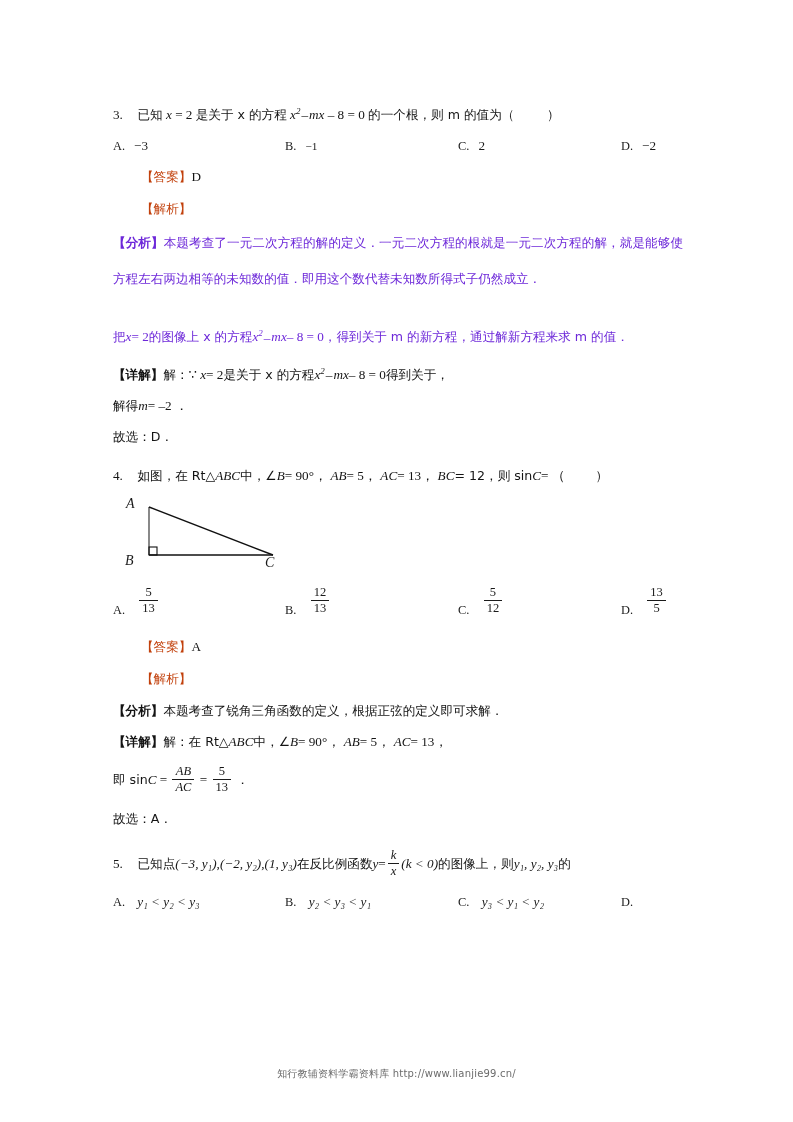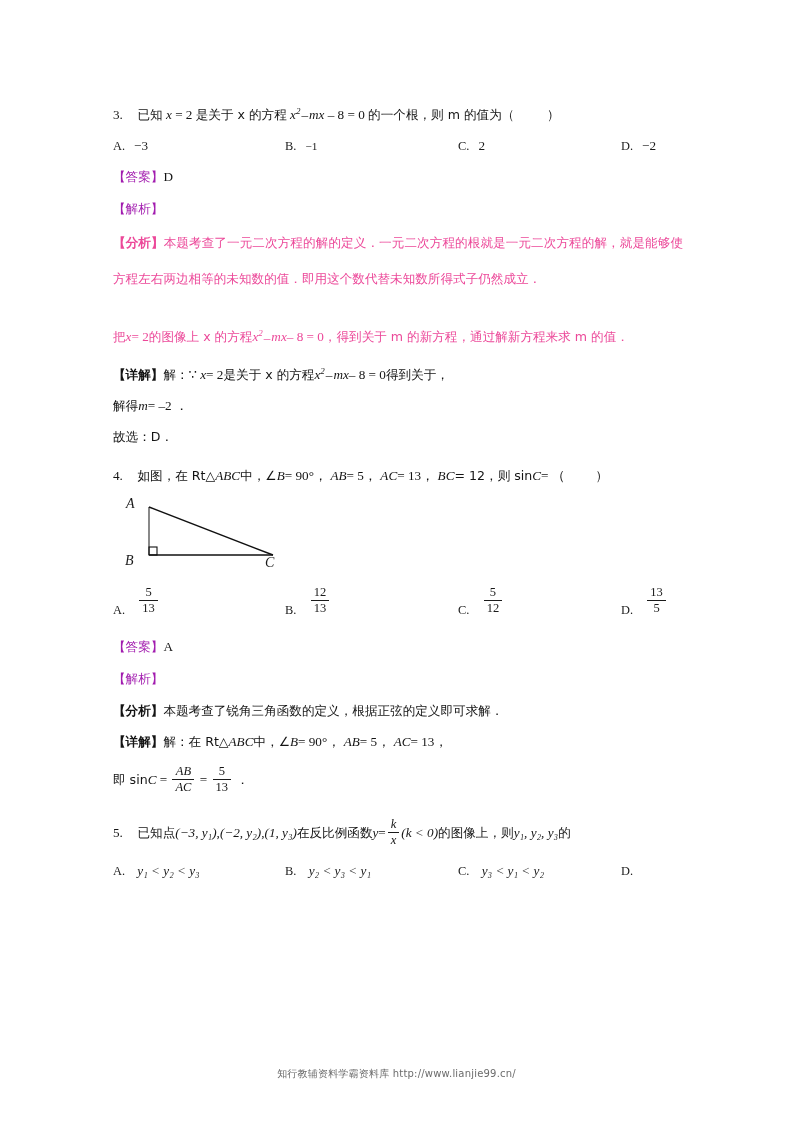--- a/index.html
+++ b/index.html
@@ -32,36 +32,37 @@
   .line {
     position: relative;
     font-size: 13.2px;
     line-height: 31px;
     white-space: nowrap;
     color: #141414;
   }
   .para {
     font-size: 13.2px;
     line-height: 36px;
-    color: #ec4899;
+    color: #6d28d9;
     text-align: justify;
   }
   .cjk { font-family: "DejaVu Sans", "Liberation Sans", sans-serif; font-size: 12.6px; }
   .mi { font-family: "Liberation Serif", serif; font-style: italic; }
   .mn { font-family: "Liberation Serif", serif; font-style: normal; }
   .op { font-style: normal; padding: 0 1px; }
   sup.exp {
     font-size: 0.68em;
     vertical-align: super;
     font-style: italic;
   }
   .tagblue {
-    color: #a21caf;
+    color: #c2410c;
     font-family: Liberation Serif, serif;
     font-size: 12.6px;
+    margin-left: 28px;
   }
   .bold-cjk {
     font-family: "DejaVu Sans", "Liberation Sans", sans-serif;
     font-weight: bold;
     font-size: 12.6px;
   }
 
   
   .options {
     position: relative;
@@ -281,20 +282,23 @@
         <span class="den mi">AC</span>
       </span>
       <span class="mn">=</span>
       <span class="frac">
         <span class="num">5</span>
         <span class="den">13</span>
       </span>
       <span class="cjk">．</span>
     </div>
 
+    <div class="line">
+      <span class="cjk">故选：A．</span>
+    </div>
 
     <div class="spacer-8"></div>
 
     <div class="line" style="line-height:44px">
       <span class="mn">5.</span>
       <span style="display:inline-block;width:8px"></span>
       <span class="cjk">已知点</span><span class="mi">(−3, y₁)</span><span class="mn">,</span><span class="mi">(−2, y₂)</span><span class="mn">,</span><span class="mi">(1, y₃)</span><span class="cjk">在反比例函数</span><span class="mi">y</span><span class="mn">=</span><span class="frac"><span class="num mi">k</span><span class="den mi">x</span></span><span class="mi">(k &lt; 0)</span><span class="cjk">的图像上，则</span><span class="mi">y₁, y₂, y₃</span><span class="cjk">的</span>
     </div>
 
 

